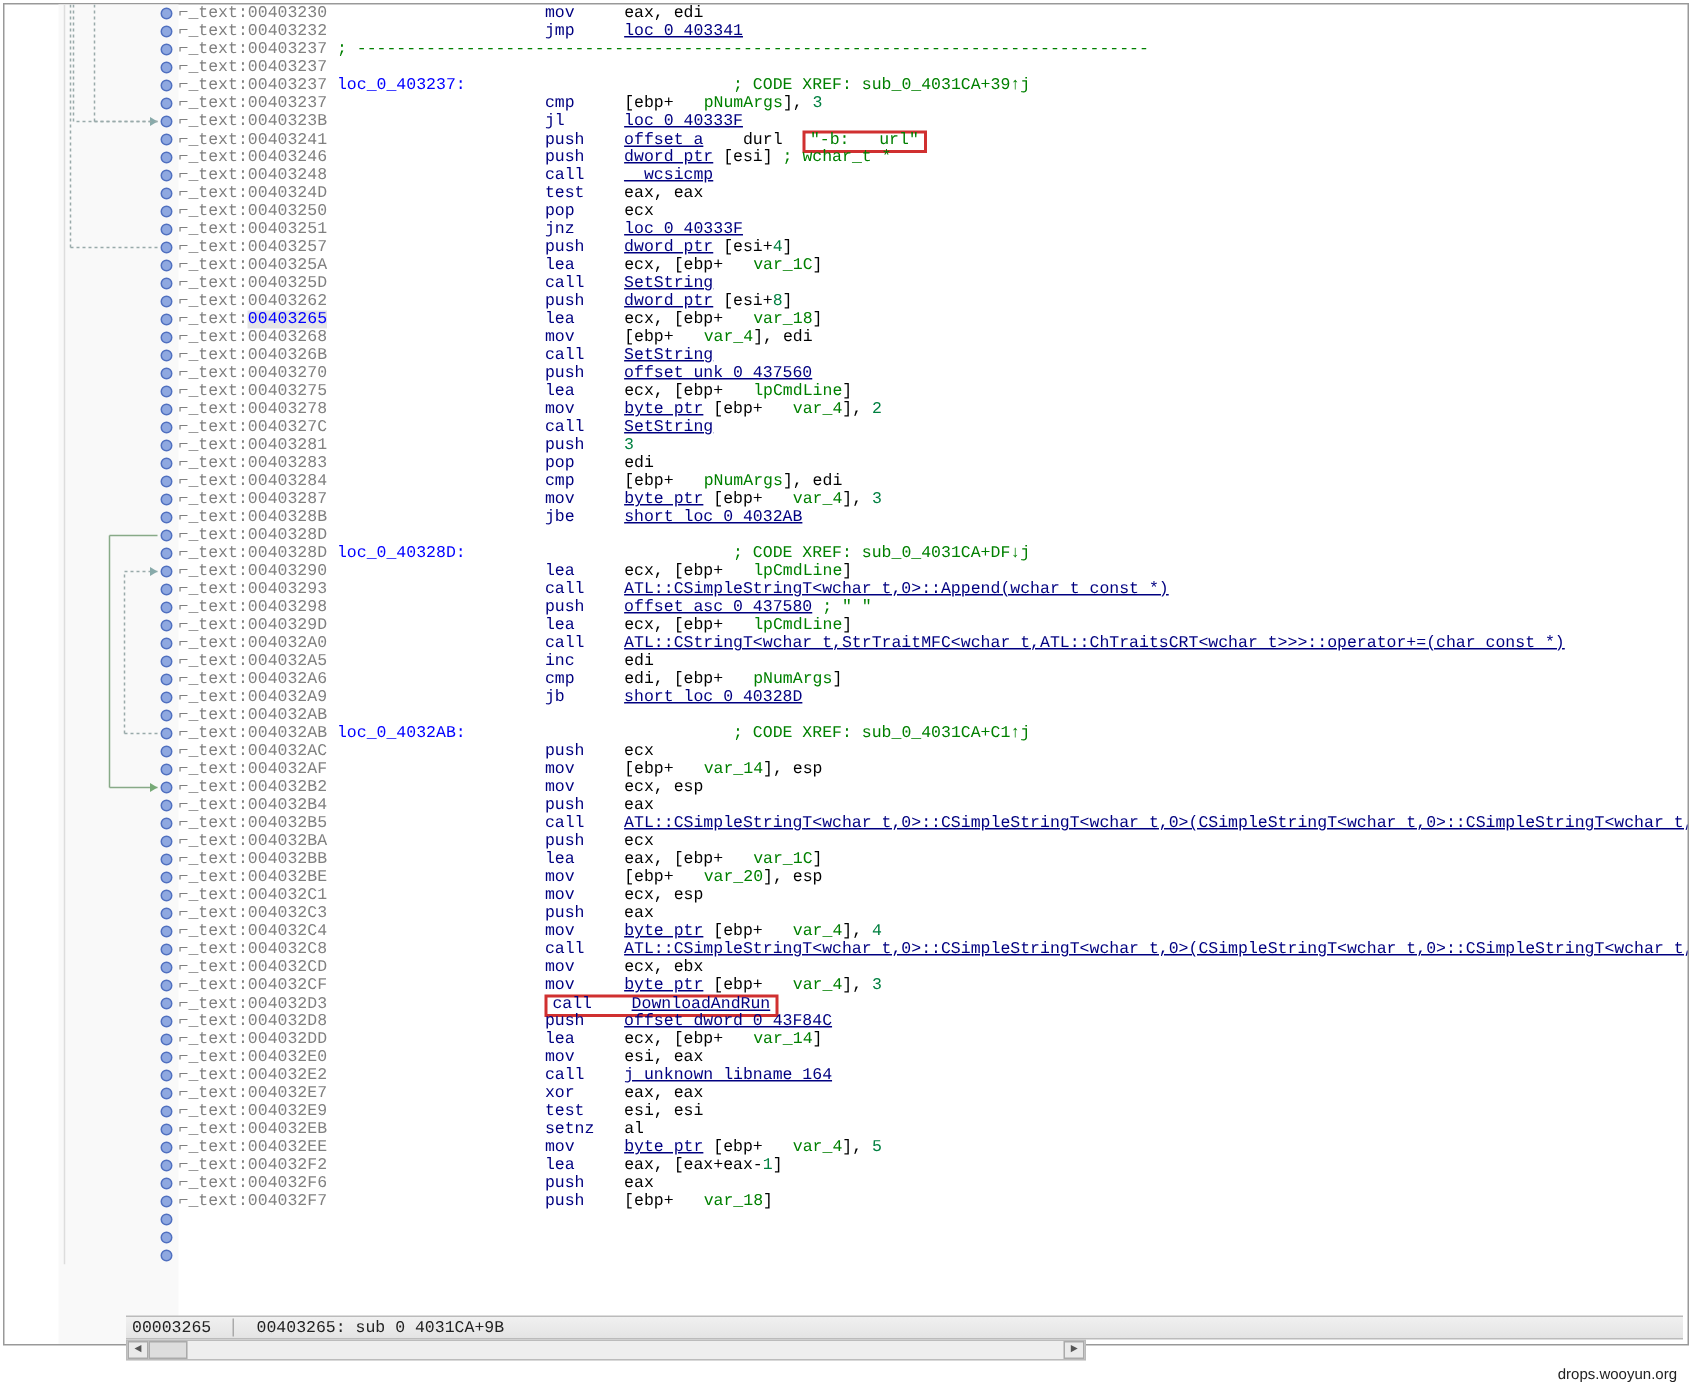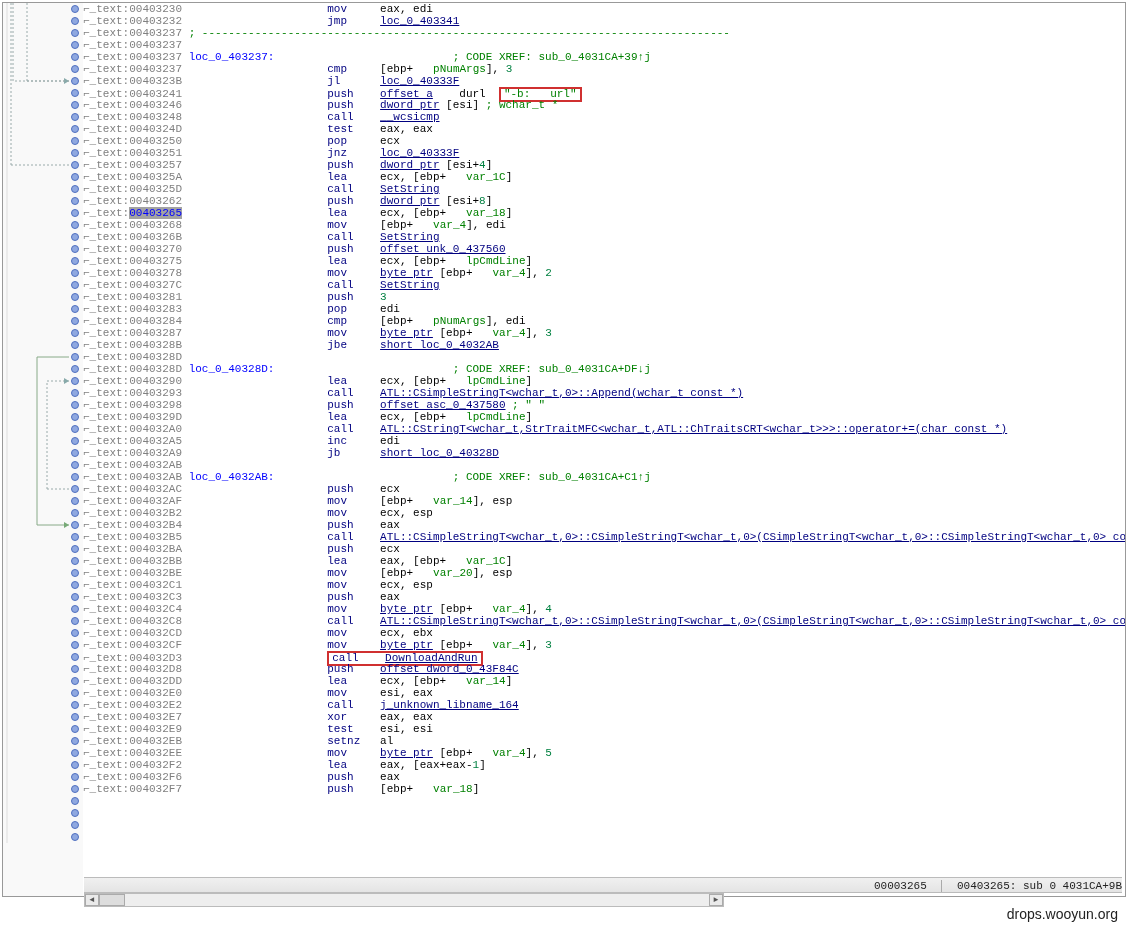--- a/index.html
+++ b/index.html
@@ -14,20 +14,21 @@
 }
 .main-area {
   position: absolute;
   top: 2px;
   left: 2px;
   right: 2px;
   bottom: 30px;
   border: 1px solid #999;
   background: #fff;
   display: flex;
+  padding-left: 36px;
 }
 .gutter {
   width: 80px;
   background: #f9f9f9;
   position: relative;
   flex-shrink: 0;
 }
 .code-area {
   flex: 1;
   position: relative;
@@ -81,21 +82,20 @@
   left: 84px;
   right: 6px;
   height: 16px;
   background: linear-gradient(#f0f0f0,#e4e4e4);
   border-top: 1px solid #bbb;
   border-bottom: 1px solid #bbb;
   line-height: 16px;
   font-size: 11px;
   color: #222;
   padding-left: 4px;
-  text-align: right;
 }
 .status-sep {
   display: inline-block;
   border-left: 1px solid #aaa;
   margin: 0 8px 0 8px;
   height: 12px;
   vertical-align: middle;
 }
 .hscroll {
   position: absolute;
@@ -125,21 +125,21 @@
   font-size: 8px;
   text-align: center;
   line-height: 10px;
   color: #555;
 }
 .watermark {
   position: absolute;
   bottom: 5px;
   right: 10px;
   font-family: Arial, sans-serif;
-  font-size: 14px;
+  font-size: 10px;
   color: #222;
 }
 </style>
 </head>
 <body>
 
 <div class="main-area">
   <div class="gutter" id="gutter">
     <svg class="arrow-svg" id="arrows" height="840" viewBox="0 0 68 840">
         <path d="M24 0 L24 78" stroke="#9aa" stroke-width="1" fill="none" stroke-dasharray="2,2"></path>
@@ -381,40 +381,41 @@
       <div class="line"><span class="prefix">⌐_</span><span class="addr">text:</span><span class="addr">00403241</span><span class="plain">                      </span><span class="op">push</span><span class="plain">    </span><span><span class="fn">offset a</span><span class="plain">    durl </span></span><span class="plain"> </span><span class="hl1"><span class="str">"-b:   url"</span></span></div>
       <div class="line"><span class="prefix">⌐_</span><span class="addr">text:</span><span class="addr">00403246</span><span class="plain">                      </span><span class="op">push</span><span class="plain">    </span><span><span class="fn">dword ptr</span><span class="plain"> [esi] </span><span class="cmt">; wchar_t *</span></span></div>
       <div class="line"><span class="prefix">⌐_</span><span class="addr">text:</span><span class="addr">00403248</span><span class="plain">                      </span><span class="op">call</span><span class="plain">    </span><span><span class="fn">__wcsicmp</span></span></div>
       <div class="line"><span class="prefix">⌐_</span><span class="addr">text:</span><span class="addr">0040324D</span><span class="plain">                      </span><span class="op">test</span><span class="plain">    </span><span><span class="plain">eax, eax</span></span></div>
       <div class="line"><span class="prefix">⌐_</span><span class="addr">text:</span><span class="addr">00403250</span><span class="plain">                      </span><span class="op">pop</span><span class="plain">     </span><span><span class="plain">ecx</span></span></div>
       <div class="line"><span class="prefix">⌐_</span><span class="addr">text:</span><span class="addr">00403251</span><span class="plain">                      </span><span class="op">jnz</span><span class="plain">     </span><span><span class="fn">loc_0_40333F</span></span></div>
       <div class="line"><span class="prefix">⌐_</span><span class="addr">text:</span><span class="addr">00403257</span><span class="plain">                      </span><span class="op">push</span><span class="plain">    </span><span><span class="fn">dword ptr</span><span class="plain"> [esi+</span><span class="num">4</span><span class="plain">]</span></span></div>
       <div class="line"><span class="prefix">⌐_</span><span class="addr">text:</span><span class="addr">0040325A</span><span class="plain">                      </span><span class="op">lea</span><span class="plain">     </span><span><span class="plain">ecx, [ebp+</span><span class="var">var_1C</span><span class="plain">]</span></span></div>
       <div class="line"><span class="prefix">⌐_</span><span class="addr">text:</span><span class="addr">0040325D</span><span class="plain">                      </span><span class="op">call</span><span class="plain">    </span><span><span class="fn">SetString</span></span></div>
       <div class="line"><span class="prefix">⌐_</span><span class="addr">text:</span><span class="addr">00403262</span><span class="plain">                      </span><span class="op">push</span><span class="plain">    </span><span><span class="fn">dword ptr</span><span class="plain"> [esi+</span><span class="num">8</span><span class="plain">]</span></span></div>
-      <div class="line"><span class="prefix">⌐_</span><span class="addr">text:</span><span class="lbl" style="background: #a3a3a3;">00403265</span><span class="plain">                      </span><span class="op">lea</span><span class="plain">     </span><span><span class="plain">ecx, [ebp+</span><span class="var">var_18</span><span class="plain">]</span></span></div>
+      <div class="line"><span class="prefix">⌐_</span><span class="addr">text:</span><span class="lbl" style="background: #e5e5e5;">00403265</span><span class="plain">                      </span><span class="op">lea</span><span class="plain">     </span><span><span class="plain">ecx, [ebp+</span><span class="var">var_18</span><span class="plain">]</span></span></div>
       <div class="line"><span class="prefix">⌐_</span><span class="addr">text:</span><span class="addr">00403268</span><span class="plain">                      </span><span class="op">mov</span><span class="plain">     </span><span><span class="plain">[ebp+</span><span class="var">var_4</span><span class="plain">], edi</span></span></div>
       <div class="line"><span class="prefix">⌐_</span><span class="addr">text:</span><span class="addr">0040326B</span><span class="plain">                      </span><span class="op">call</span><span class="plain">    </span><span><span class="fn">SetString</span></span></div>
       <div class="line"><span class="prefix">⌐_</span><span class="addr">text:</span><span class="addr">00403270</span><span class="plain">                      </span><span class="op">push</span><span class="plain">    </span><span><span class="fn">offset unk_0_437560</span></span></div>
       <div class="line"><span class="prefix">⌐_</span><span class="addr">text:</span><span class="addr">00403275</span><span class="plain">                      </span><span class="op">lea</span><span class="plain">     </span><span><span class="plain">ecx, [ebp+</span><span class="var">lpCmdLine</span><span class="plain">]</span></span></div>
       <div class="line"><span class="prefix">⌐_</span><span class="addr">text:</span><span class="addr">00403278</span><span class="plain">                      </span><span class="op">mov</span><span class="plain">     </span><span><span class="fn">byte ptr</span><span class="plain"> [ebp+</span><span class="var">var_4</span><span class="plain">], </span><span class="num">2</span></span></div>
       <div class="line"><span class="prefix">⌐_</span><span class="addr">text:</span><span class="addr">0040327C</span><span class="plain">                      </span><span class="op">call</span><span class="plain">    </span><span><span class="fn">SetString</span></span></div>
       <div class="line"><span class="prefix">⌐_</span><span class="addr">text:</span><span class="addr">00403281</span><span class="plain">                      </span><span class="op">push</span><span class="plain">    </span><span><span class="num">3</span></span></div>
       <div class="line"><span class="prefix">⌐_</span><span class="addr">text:</span><span class="addr">00403283</span><span class="plain">                      </span><span class="op">pop</span><span class="plain">     </span><span><span class="plain">edi</span></span></div>
       <div class="line"><span class="prefix">⌐_</span><span class="addr">text:</span><span class="addr">00403284</span><span class="plain">                      </span><span class="op">cmp</span><span class="plain">     </span><span><span class="plain">[ebp+</span><span class="var">pNumArgs</span><span class="plain">], edi</span></span></div>
       <div class="line"><span class="prefix">⌐_</span><span class="addr">text:</span><span class="addr">00403287</span><span class="plain">                      </span><span class="op">mov</span><span class="plain">     </span><span><span class="fn">byte ptr</span><span class="plain"> [ebp+</span><span class="var">var_4</span><span class="plain">], </span><span class="num">3</span></span></div>
       <div class="line"><span class="prefix">⌐_</span><span class="addr">text:</span><span class="addr">0040328B</span><span class="plain">                      </span><span class="op">jbe</span><span class="plain">     </span><span><span class="fn">short loc_0_4032AB</span></span></div>
       <div class="line"><span class="prefix">⌐_</span><span class="addr">text:</span><span class="addr">0040328D</span></div>
       <div class="line"><span class="prefix">⌐_</span><span class="addr">text:</span><span class="addr">0040328D</span><span class="plain"> </span><span class="lbl">loc_0_40328D:</span><span class="plain">                           </span><span class="cmt">; CODE XREF: sub_0_4031CA+DF↓j</span></div>
       <div class="line"><span class="prefix">⌐_</span><span class="addr">text:</span><span class="addr">00403290</span><span class="plain">                      </span><span class="op">lea</span><span class="plain">     </span><span><span class="plain">ecx, [ebp+</span><span class="var">lpCmdLine</span><span class="plain">]</span></span></div>
       <div class="line"><span class="prefix">⌐_</span><span class="addr">text:</span><span class="addr">00403293</span><span class="plain">                      </span><span class="op">call</span><span class="plain">    </span><span><span class="fn">ATL::CSimpleStringT&lt;wchar_t,0&gt;::Append(wchar_t const *)</span></span></div>
       <div class="line"><span class="prefix">⌐_</span><span class="addr">text:</span><span class="addr">00403298</span><span class="plain">                      </span><span class="op">push</span><span class="plain">    </span><span><span class="fn">offset asc_0_437580</span><span class="plain"> </span><span class="cmt">; " "</span></span></div>
       <div class="line"><span class="prefix">⌐_</span><span class="addr">text:</span><span class="addr">0040329D</span><span class="plain">                      </span><span class="op">lea</span><span class="plain">     </span><span><span class="plain">ecx, [ebp+</span><span class="var">lpCmdLine</span><span class="plain">]</span></span></div>
       <div class="line"><span class="prefix">⌐_</span><span class="addr">text:</span><span class="addr">004032A0</span><span class="plain">                      </span><span class="op">call</span><span class="plain">    </span><span><span class="fn">ATL::CStringT&lt;wchar_t,StrTraitMFC&lt;wchar_t,ATL::ChTraitsCRT&lt;wchar_t&gt;&gt;&gt;::operator+=(char const *)</span></span></div>
       <div class="line"><span class="prefix">⌐_</span><span class="addr">text:</span><span class="addr">004032A5</span><span class="plain">                      </span><span class="op">inc</span><span class="plain">     </span><span><span class="plain">edi</span></span></div>
+      <div class="line"><span class="prefix">⌐_</span><span class="addr">text:</span><span class="addr">004032A6</span><span class="plain">                      </span><span class="op">cmp</span><span class="plain">     </span><span><span class="plain">edi, [ebp+</span><span class="var">pNumArgs</span><span class="plain">]</span></span></div>
       <div class="line"><span class="prefix">⌐_</span><span class="addr">text:</span><span class="addr">004032A9</span><span class="plain">                      </span><span class="op">jb</span><span class="plain">      </span><span><span class="fn">short loc_0_40328D</span></span></div>
       <div class="line"><span class="prefix">⌐_</span><span class="addr">text:</span><span class="addr">004032AB</span></div>
       <div class="line"><span class="prefix">⌐_</span><span class="addr">text:</span><span class="addr">004032AB</span><span class="plain"> </span><span class="lbl">loc_0_4032AB:</span><span class="plain">                           </span><span class="cmt">; CODE XREF: sub_0_4031CA+C1↑j</span></div>
       <div class="line"><span class="prefix">⌐_</span><span class="addr">text:</span><span class="addr">004032AC</span><span class="plain">                      </span><span class="op">push</span><span class="plain">    </span><span><span class="plain">ecx</span></span></div>
       <div class="line"><span class="prefix">⌐_</span><span class="addr">text:</span><span class="addr">004032AF</span><span class="plain">                      </span><span class="op">mov</span><span class="plain">     </span><span><span class="plain">[ebp+</span><span class="var">var_14</span><span class="plain">], esp</span></span></div>
       <div class="line"><span class="prefix">⌐_</span><span class="addr">text:</span><span class="addr">004032B2</span><span class="plain">                      </span><span class="op">mov</span><span class="plain">     </span><span><span class="plain">ecx, esp</span></span></div>
       <div class="line"><span class="prefix">⌐_</span><span class="addr">text:</span><span class="addr">004032B4</span><span class="plain">                      </span><span class="op">push</span><span class="plain">    </span><span><span class="plain">eax</span></span></div>
       <div class="line"><span class="prefix">⌐_</span><span class="addr">text:</span><span class="addr">004032B5</span><span class="plain">                      </span><span class="op">call</span><span class="plain">    </span><span><span class="fn">ATL::CSimpleStringT&lt;wchar_t,0&gt;::CSimpleStringT&lt;wchar_t,0&gt;(CSimpleStringT&lt;wchar_t,0&gt;::CSimpleStringT&lt;wchar_t,0&gt; const &amp;)</span></span></div>
       <div class="line"><span class="prefix">⌐_</span><span class="addr">text:</span><span class="addr">004032BA</span><span class="plain">                      </span><span class="op">push</span><span class="plain">    </span><span><span class="plain">ecx</span></span></div>
       <div class="line"><span class="prefix">⌐_</span><span class="addr">text:</span><span class="addr">004032BB</span><span class="plain">                      </span><span class="op">lea</span><span class="plain">     </span><span><span class="plain">eax, [ebp+</span><span class="var">var_1C</span><span class="plain">]</span></span></div>

